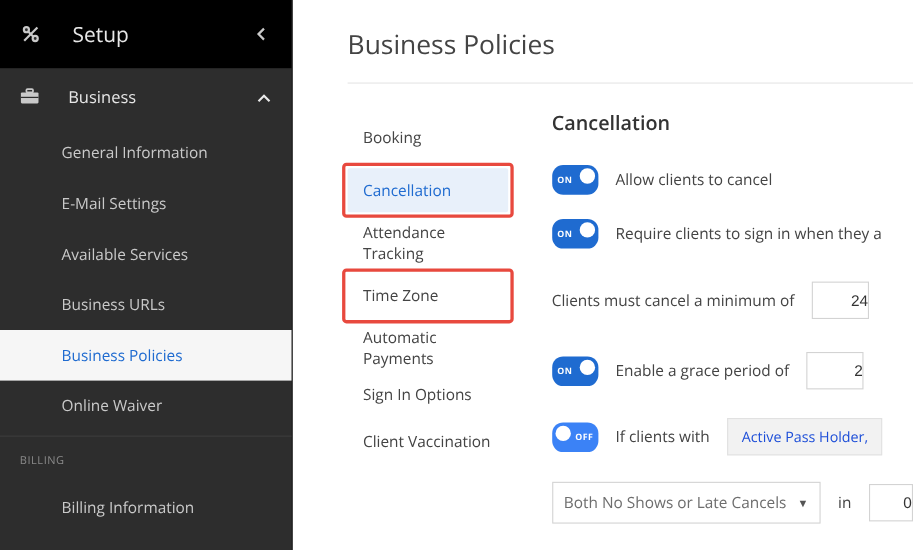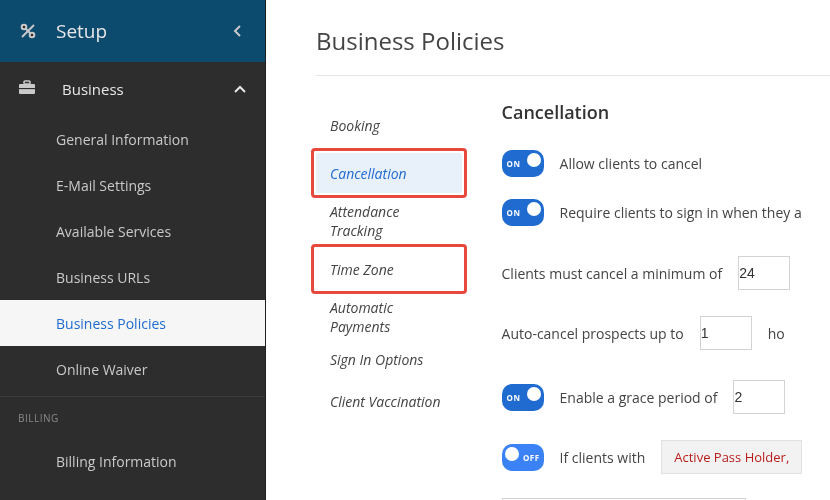--- a/index.html
+++ b/index.html
@@ -18,24 +18,24 @@
     left: 0; top: 0;
     width: 266px;
     height: 500px;
     background: #2d2d2d;
     color: #c9c9c9;
     border-right: 1px solid #1e1e1e;
   }
   .sidebar-header {
     display: flex;
     align-items: center;
-    gap: 18px;
+    gap: 28px;
     height: 62px;
     padding: 0 18px;
-    background: #0c4a6e;
+    background: #000000;
   }
   .sidebar-header .icon svg { display:block; }
   .sidebar-header .title {
     color: #e7e7e7;
     font-size: 19px;
     font-weight: 400;
     flex: 1;
   }
   .sidebar-header .collapse-btn {
     width: 20px; height: 20px;
@@ -110,21 +110,20 @@
   }
   .subnav-item {
     height: 42px;
     display:flex;
     align-items:center;
     padding: 0 14px;
     font-size: 14px;
     color: #444;
     cursor:pointer;
     border-radius: 2px;
-    font-style: italic;
   }
   .subnav-item.selected {
     background: #e8f0fa;
     color: #1f6bd0;
   }
   .subnav-highlight {
     border: 3px solid #e8493e;
     border-radius: 4px;
     padding: 2px;
     margin: 2px -5px;
@@ -177,29 +176,29 @@
     font-weight:700;
     color:#fff;
     letter-spacing:.5px;
   }
   .toggle.on .tlabel { left:5px; }
   .toggle.off .tlabel { right:4px; }
   .num-input {
     width: 52px;
     height: 34px;
     border: 1px solid #d3d3d3;
-    text-align:left;
+    text-align:right;
     font-size:14px;
     color:#333;
   }
   .disabled-box {
     height:34px;
     border:1px solid #e1e1e1;
     background:#f2f2f2;
-    color:#b91c1c;
+    color:#1d4ed8;
     padding: 1px 12px;
     display:flex;
     align-items:center;
     font-size:13px;
   }
   .select {
     height:38px;
     border:1px solid #d3d3d3;
     display:flex;
     align-items:center;
@@ -323,25 +322,20 @@
           <span class="tlabel">ON</span>
         </span>
         <span>Require clients to sign in when they a</span>
       </div>
 
       <div class="row" style="margin-top:30px">
         <span>Clients must cancel a minimum of</span>
         <input class="num-input" value="24" style="">
       </div>
 
-      <div class="row" style="margin-top:26px">
-        <span>Auto-cancel prospects up to</span>
-        <input class="num-input" value="1" style="">
-        <span>ho</span>
-      </div>
 
       <div class="row" style="margin-top:30px">
         <span class="toggle on">
           <span class="tlabel">ON</span>
         </span>
         <span>Enable a grace period of</span>
         <input class="num-input" value="2" style="">
       </div>
 
       <div class="row" style="margin-top:26px">

